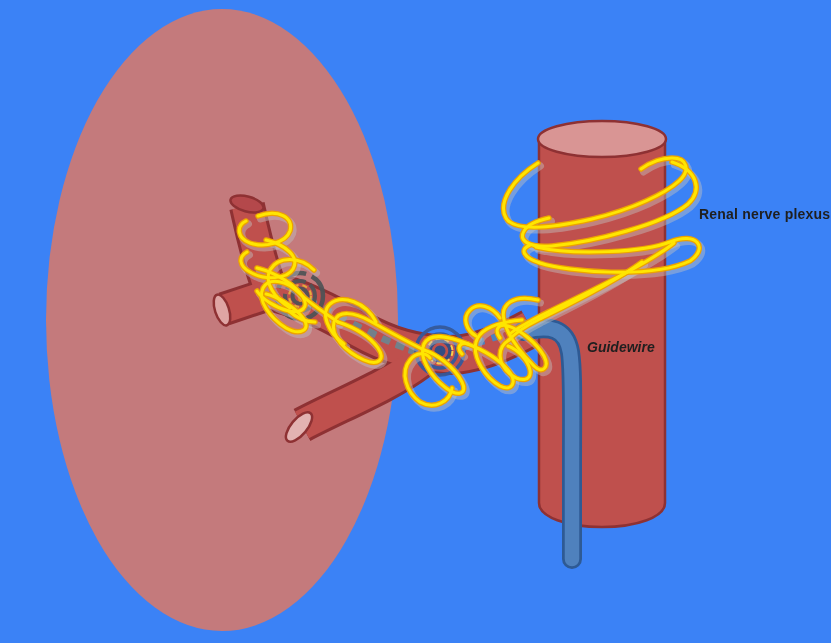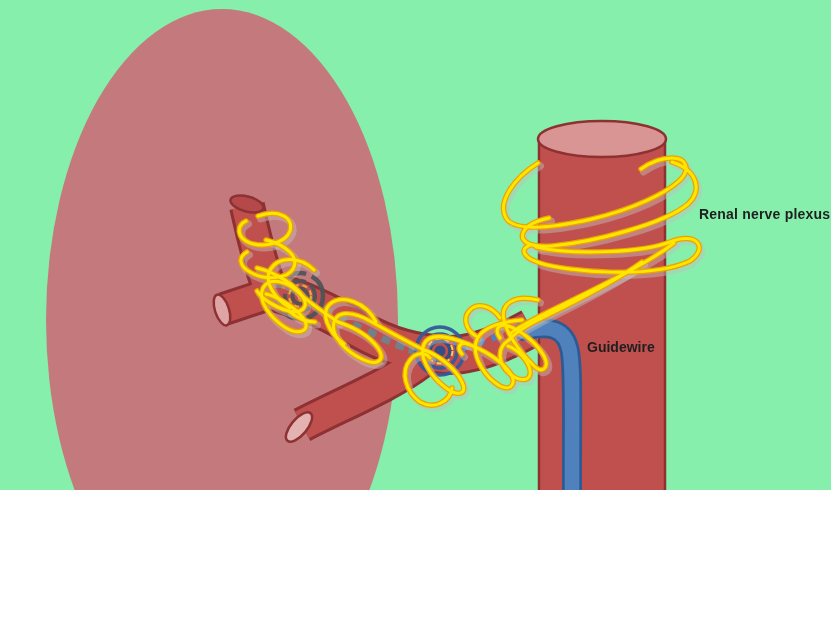--- a/index.html
+++ b/index.html
@@ -1,22 +1,22 @@
 <!DOCTYPE html>
 <html><head>
 <meta charset="utf-8">
 <style>
   html,body{margin:0;padding:0;background:#ffffff;}
-  #stage{position:relative;width:831px;height:490px;background:#86efac;overflow:hidden;
+  #stage{position:relative;width:831px;height:643px;background:#3b82f6;overflow:hidden;
          font-family:"Liberation Sans",sans-serif;}
   #art{position:absolute;left:0;top:0;}
   .lbl{position:absolute;color:#1f1f1f;font-weight:bold;white-space:nowrap;
        font-family:"Liberation Sans",sans-serif;}
   #lbl-plexus{left:699px;top:206px;font-size:14px;letter-spacing:.2px;}
-  #lbl-guidewire{left:587px;top:339px;font-size:14px;}
+  #lbl-guidewire{left:587px;top:339px;font-size:14px;font-style:italic;}
   #lbl-ablation{left:389px;top:385px;font-size:15px;letter-spacing:.2px;}
 
   
   .v-out{fill:none;stroke:#8e3133;stroke-linecap:butt;}
   .v-in{fill:none;stroke:#bf504d;stroke-linecap:butt;}
 
   
   .nerves use{fill:none;stroke-linecap:round;stroke-linejoin:round;}
   .n-sh{transform:translate(2.5px,3px);}
   .n-sh use{stroke:#c2c2c2;stroke-width:7;opacity:.45;}

